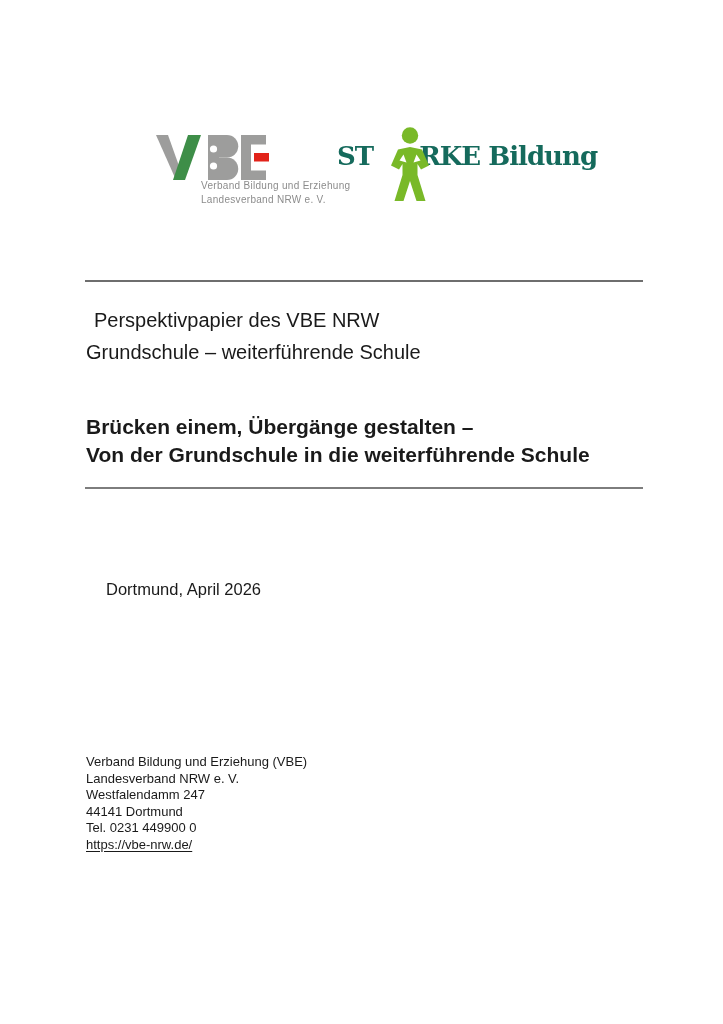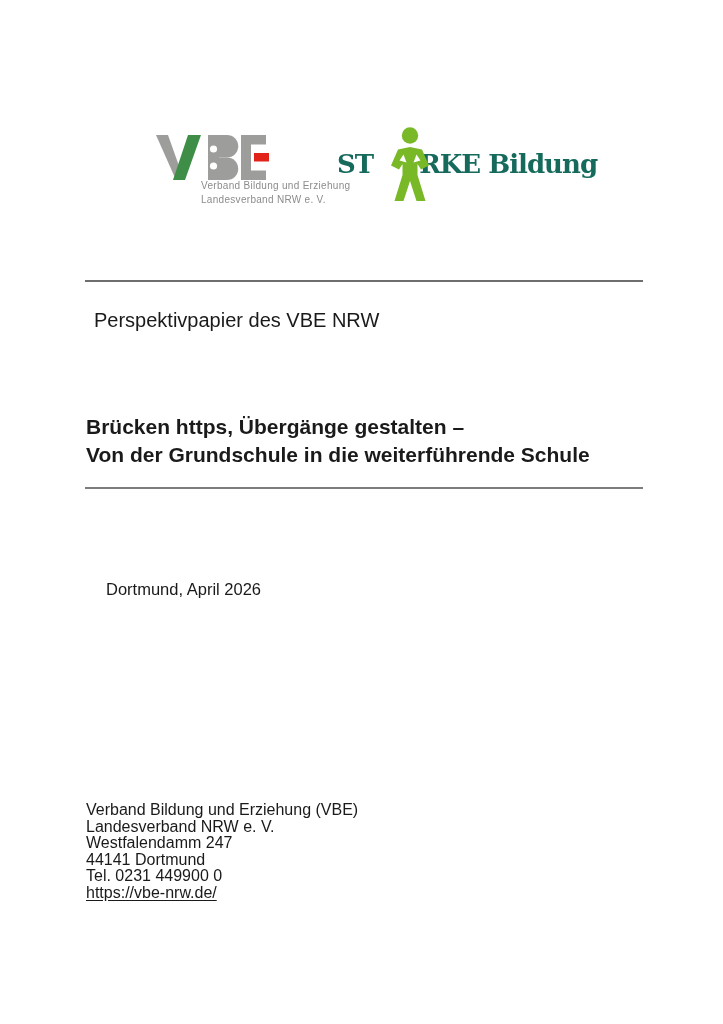--- a/index.html
+++ b/index.html
@@ -41,21 +41,20 @@
     font-weight: bold;
     color: #156a5c;
   }
   .st-row {
     position: absolute;
     left: 0;
     font-size: 26px;
     line-height: 26px;
     letter-spacing: -1px;
     white-space: nowrap;
-    margin-top: 8px;
   }
   .st-row1 { top: 16px; }
   .st-row2 { top: 47px; }
   .st-gap { display: inline-block; width: 46px; }
   .st-figure { position: absolute; left: 50px; top: 0; }
 
   
   .rule {
     position: absolute;
     left: 85px;
@@ -98,23 +97,22 @@
     top: 580px;
     font-size: 16.5px;
     margin-left: 20px;
   }
 
   
   .contact {
     position: absolute;
     left: 86px;
     top: 754px;
-    font-size: 16px;
+    font-size: 13px;
     line-height: 16.5px;
-    margin-top: 48px;
   }
   .contact a {
     color: inherit;
     text-decoration: underline;
     text-underline-offset: 2px;
   }
 </style>
 </head>
 <body>
 
@@ -154,24 +152,25 @@
         L14.5,37 L11,42.5 L3,38.5 L10,22.5 Z
         M15.5,27.5 L18.5,35.5 L11.5,33.5 Z
         M28.5,27.5 L32.5,33.5 L25.5,35.5 Z"></path>
     </svg>
   </div>
 
   <div class="rule rule-top"></div>
 
   <div class="title-line1">Perspektivpapier des VBE NRW</div>
   <div class="title-lines23">
+    <div>Grundschule – weiterführende Schule</div>
   </div>
 
   <div class="subtitle">
-    <div>Brücken https, Übergänge gestalten –</div>
+    <div>Brücken einem, Übergänge gestalten –</div>
     <div>Von der Grundschule in die weiterführende Schule</div>
   </div>
 
   <div class="rule rule-bottom"></div>
 
   <div class="date-line">Dortmund, April 2026</div>
 
   <div class="contact">
     <div>Verband Bildung und Erziehung (VBE)</div>
     <div>Landesverband NRW e. V.</div>

